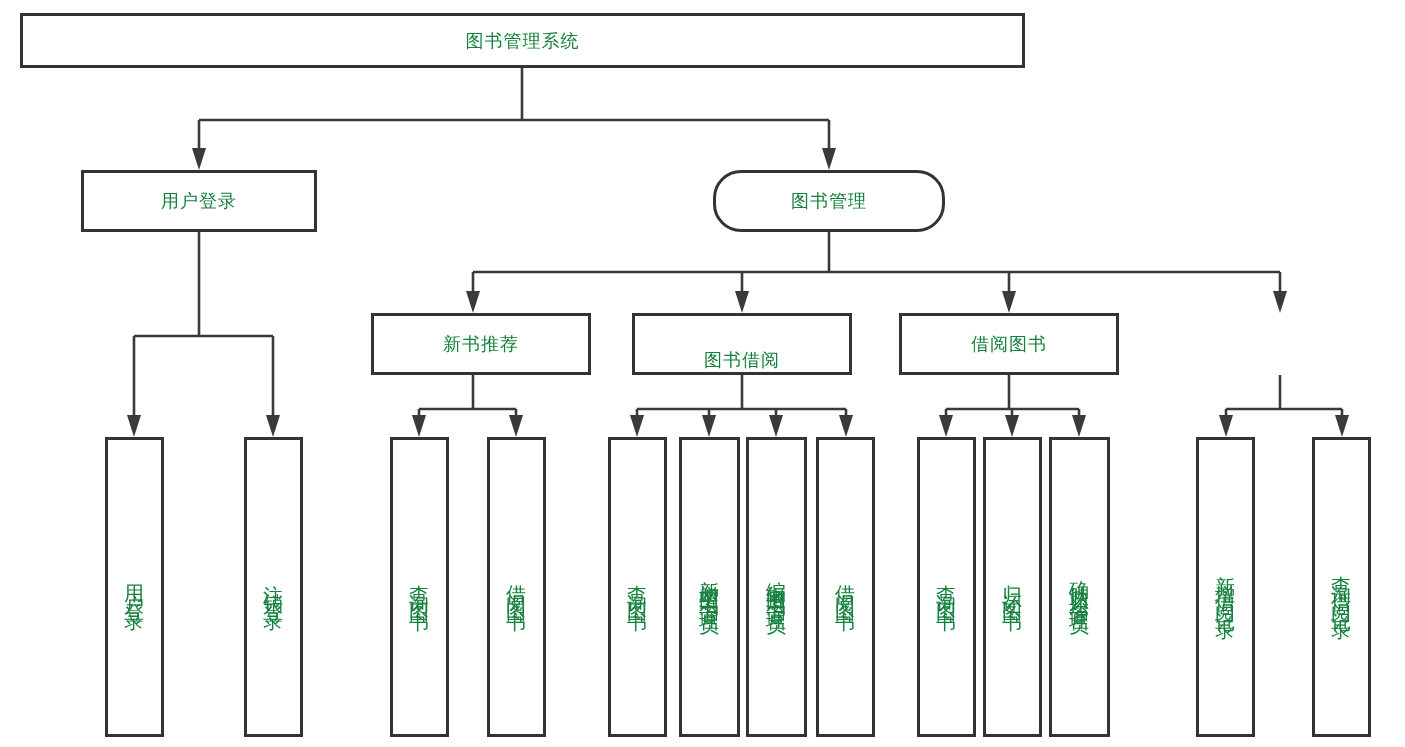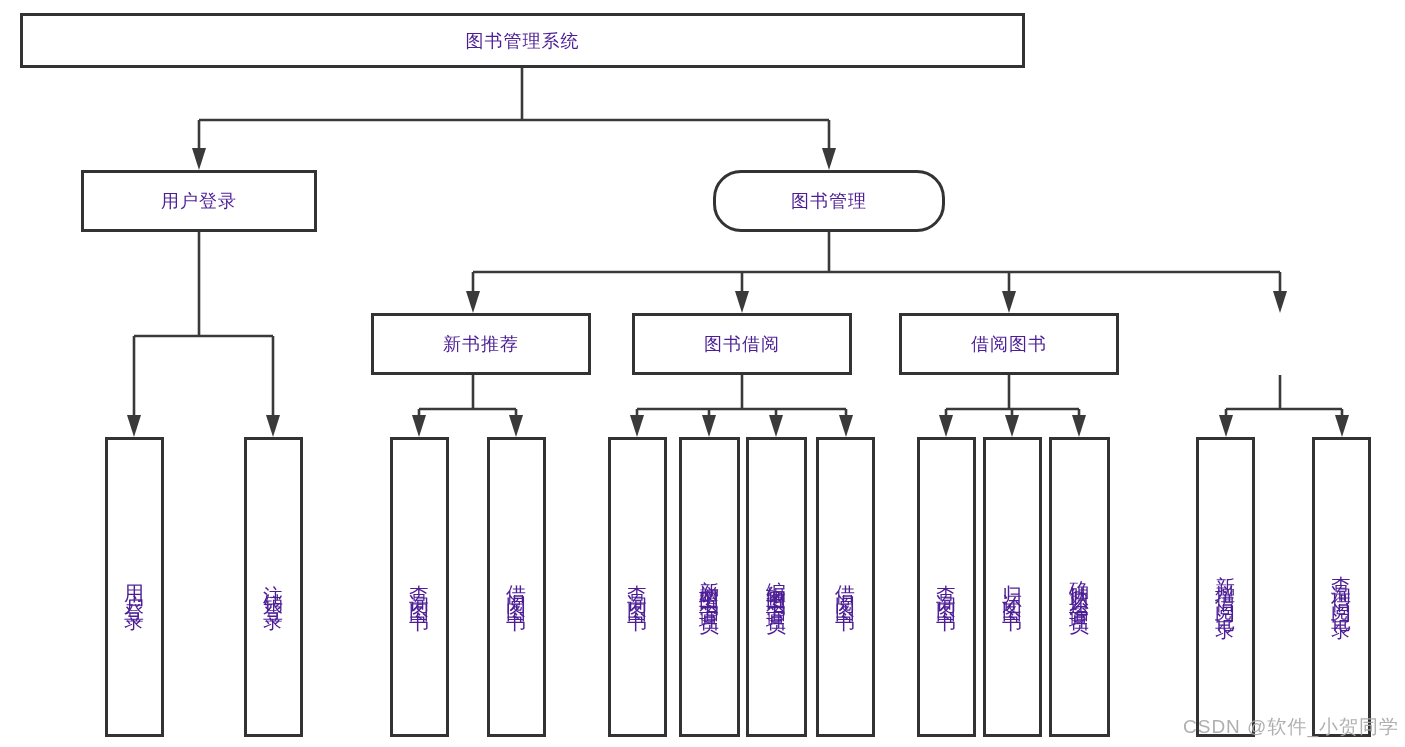--- a/index.html
+++ b/index.html
@@ -22,21 +22,21 @@
     height: 747px;
   }
   .node {
     position: absolute;
     box-sizing: border-box;
     border: 3px solid #333333;
     background: #ffffff;
     display: flex;
     align-items: center;
     justify-content: center;
-    color: #4c1d95;
+    color: #15803d;
   }
   .hnode {
     font-size: 18px;
     letter-spacing: 1px;
   }
   .vnode {
     font-size: 20px;
   }
   .vnode .vtext {
     writing-mode: vertical-rl;
@@ -137,21 +137,21 @@
   <div class="node hnode" style="left:81px; top:170px; width:236px; height:62px;">
     <span>用户登录</span>
   </div>
   <div class="node hnode" style="left:713px; top:170px; width:232px; height:62px;border-radius:28px;">
     <span>图书管理</span>
   </div>
 
   <div class="node hnode" style="left:371px; top:313px; width:220px; height:62px;text-align:right;">
     <span>新书推荐</span>
   </div>
-  <div class="node hnode" style="left:632px; top:313px; width:220px; height:62px;">
+  <div class="node hnode" style="left:632px; top:313px; width:220px; height:62px;align-items:flex-end;">
     <span>图书借阅</span>
   </div>
   <div class="node hnode" style="left:899px; top:313px; width:220px; height:62px;">
     <span>借阅图书</span>
   </div>
 
   <div class="node vnode" style="left:105px; top:437px; width:59px; height:300px;">
     <span class="vtext">用户登录</span>
   </div>
   <div class="node vnode" style="left:244px; top:437px; width:59px; height:300px;">
@@ -188,15 +188,14 @@
     <span class="vtext" style="letter-spacing:5px;">确认归还（管理员）</span>
   </div>
 
   <div class="node vnode" style="left:1196px; top:437px; width:59px; height:300px;">
     <span class="vtext">新增借阅记录</span>
   </div>
   <div class="node vnode" style="left:1312px; top:437px; width:59px; height:300px;">
     <span class="vtext">查询借阅记录</span>
   </div>
 
-  <div class="watermark">CSDN @软件_小贺同学</div>
 
 </div>
 
 </body></html>

